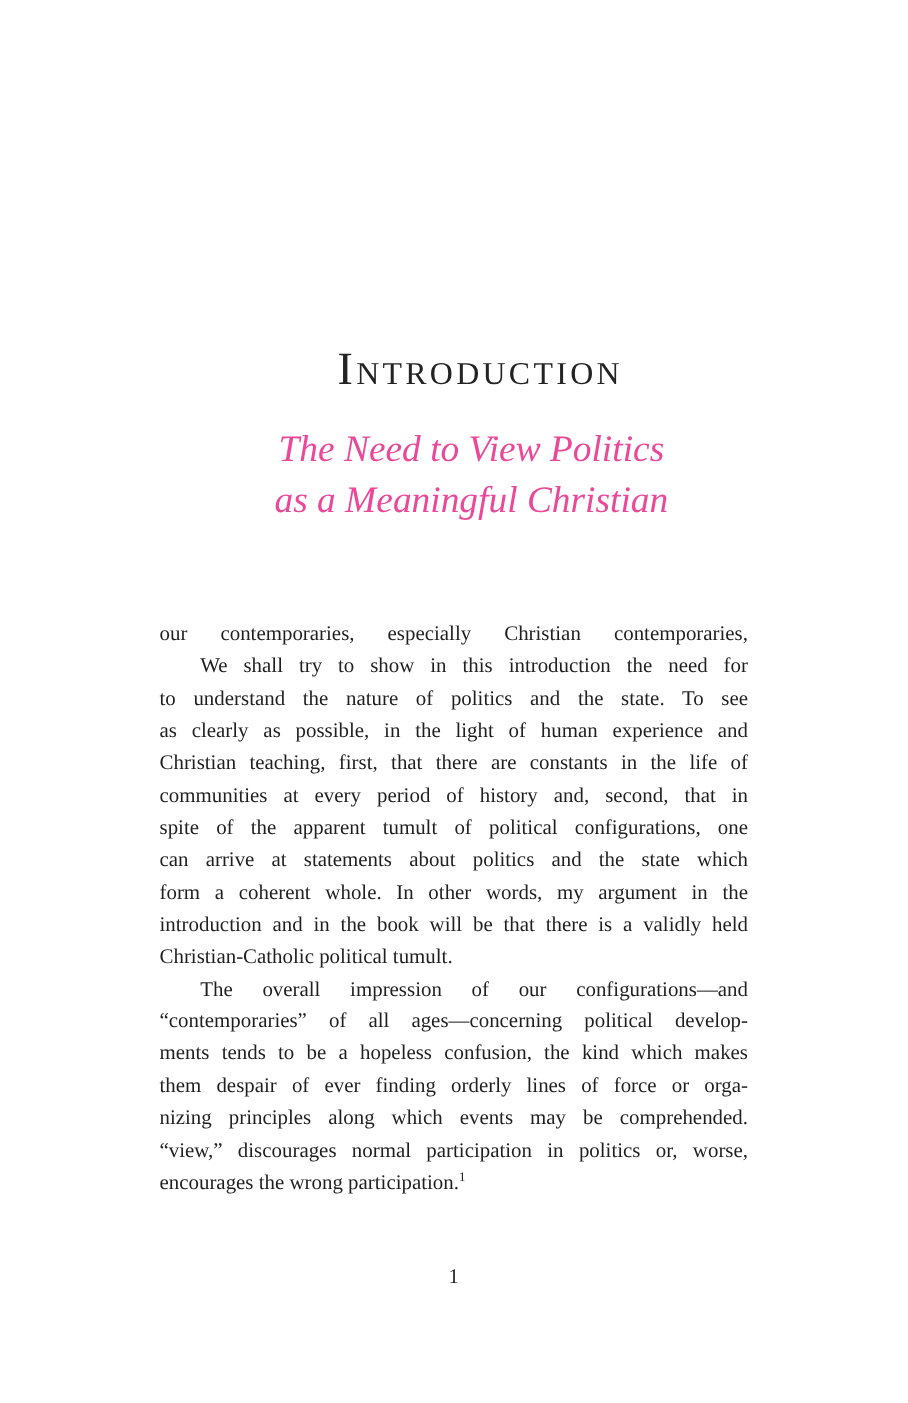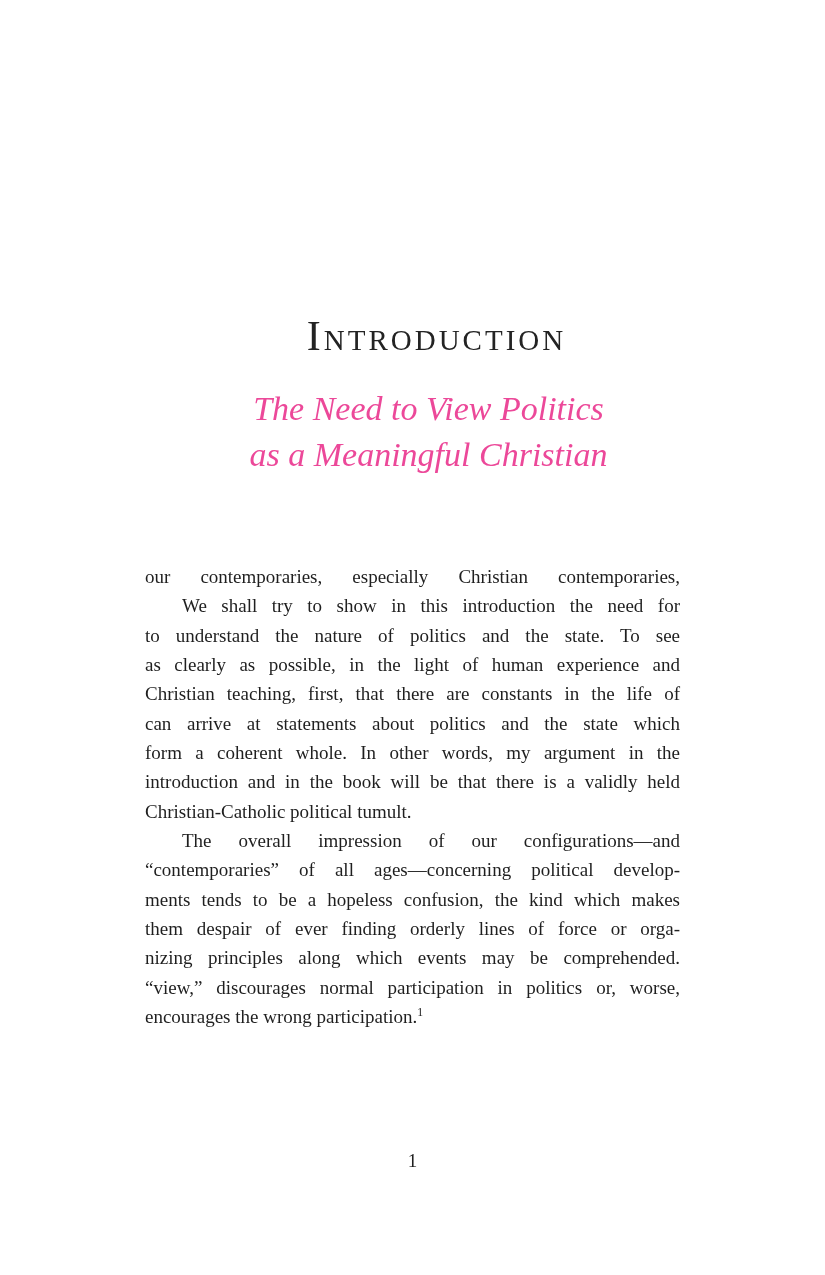--- a/index.html
+++ b/index.html
@@ -93,20 +93,22 @@
   </div>
 
   <div class="body-text">
 
     <div>
       <div class="line justify">our contemporaries, especially Christian contemporaries,</div>
       <div class="line justify indent">We shall try to show in this introduction the need for</div>
       <div class="line justify">to understand the nature of politics and the state. To see</div>
       <div class="line justify">as clearly as possible, in the light of human experience and</div>
       <div class="line justify">Christian teaching, first, that there are constants in the life of</div>
+      <div class="line justify">communities at every period of history and, second, that in</div>
+      <div class="line justify">spite of the apparent tumult of political configurations, one</div>
       <div class="line justify">can arrive at statements about politics and the state which</div>
       <div class="line justify">form a coherent whole. In other words, my argument in the</div>
       <div class="line justify">introduction and in the book will be that there is a validly held</div>
       <div class="line">Christian-Catholic political tumult.</div>
     </div>
 
     <div>
       <div class="line justify indent">The overall impression of our configurations—and</div>
       <div class="line justify">“contemporaries” of all ages—concerning political develop-</div>
       <div class="line justify">ments tends to be a hopeless confusion, the kind which makes</div>

